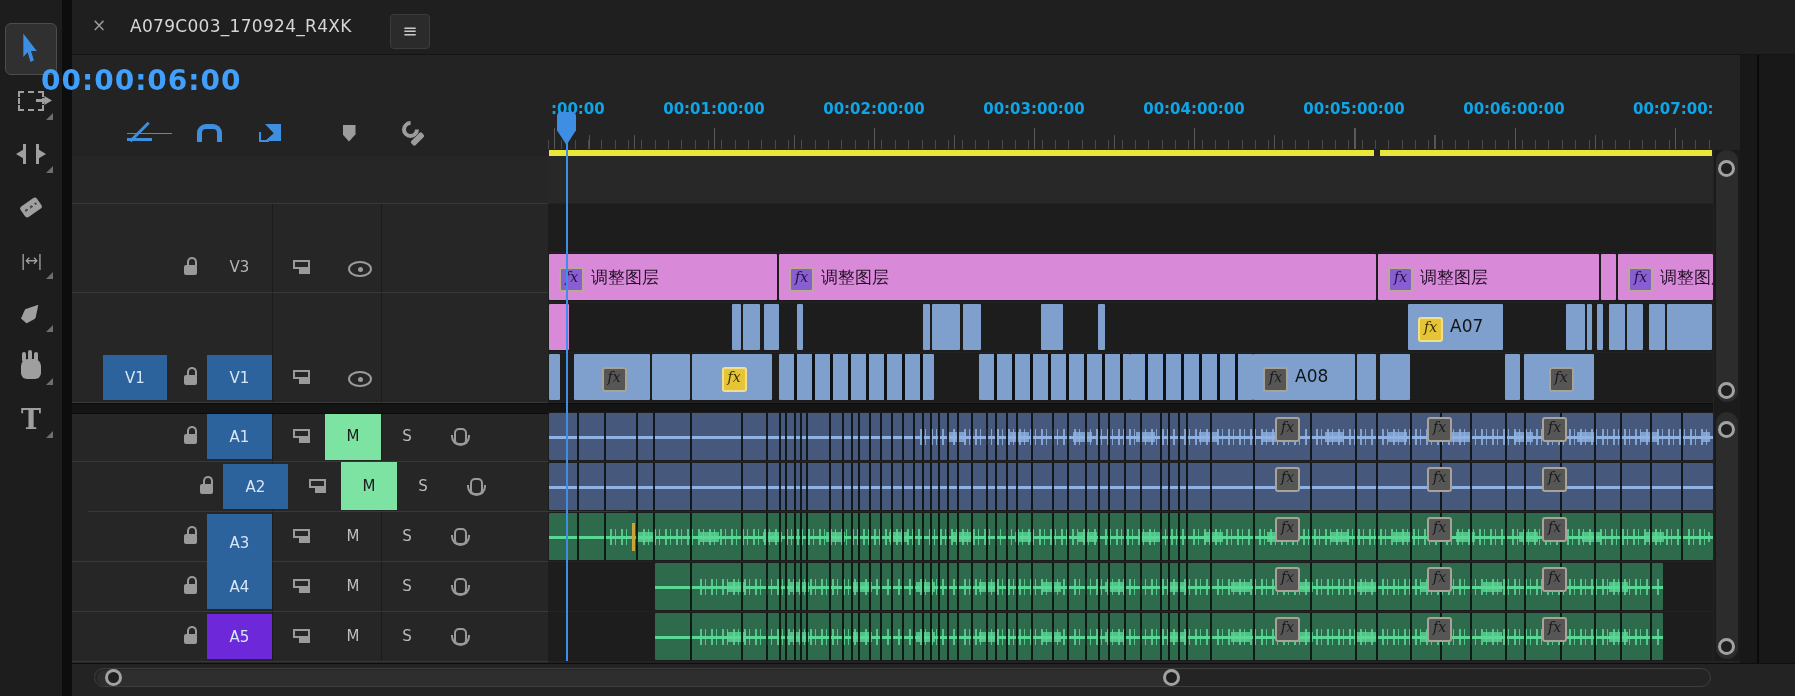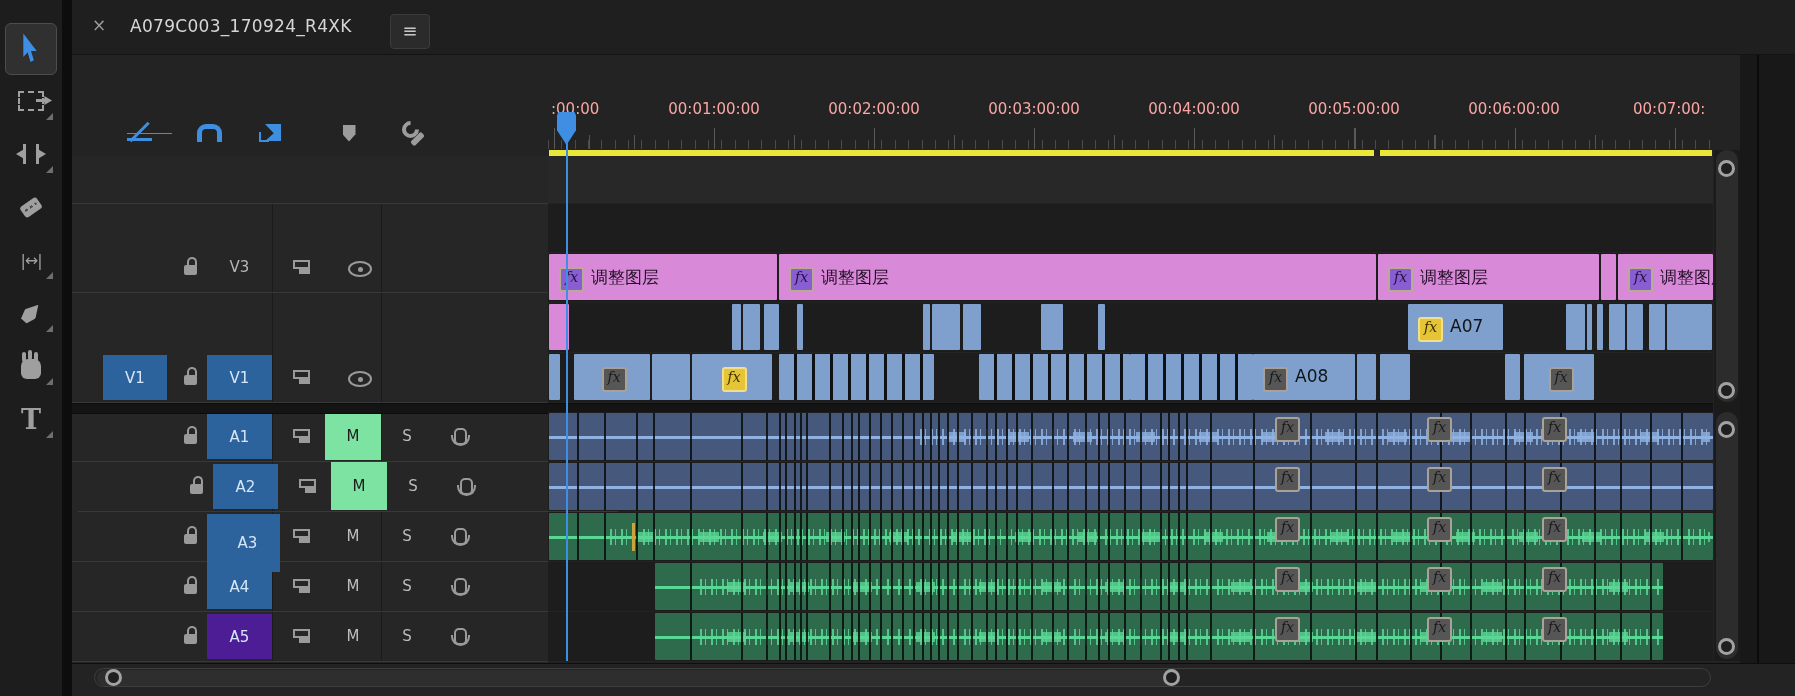--- a/index.html
+++ b/index.html
@@ -54,21 +54,21 @@
   .ic-lock::before{content:"";position:absolute;left:3px;top:-8px;width:6px;height:7px;border:2.5px solid #9a9a9a;border-bottom:none;border-radius:6px 6px 0 0;}
   .ic-sync{width:19px;height:14px;}
   .ic-sync::before{content:"";position:absolute;top:0;left:0;width:13px;height:5px;border:2px solid #9a9a9a;}
   .ic-sync::after{content:"";position:absolute;bottom:0;left:6px;width:11px;height:6px;background:#9a9a9a;}
   .ic-eye{width:20px;height:12px;border:2px solid #9a9a9a;border-radius:50%;}
   .ic-eye::before{content:"";position:absolute;left:50%;top:50%;width:5px;height:5px;margin:-2.5px 0 0 -2.5px;background:#9a9a9a;border-radius:50%;}
   .ic-mic{width:9px;height:13px;border:2px solid #9a9a9a;border-radius:5px;}
   .ic-mic::before{content:"";position:absolute;left:-5px;top:5px;width:15px;height:9px;border:2px solid #9a9a9a;border-top:none;border-radius:0 0 10px 10px;}
   .clip{position:absolute;top:1px;border-radius:1px;overflow:hidden;}
   
-  .rlabel{position:absolute;top:100px;color:#fca5a5;font-size:15px;white-space:nowrap;}
+  .rlabel{position:absolute;top:100px;color:#0ea5e9;font-size:15px;white-space:nowrap;font-weight:bold;}
   .knob{position:absolute;width:17px;height:17px;border:3px solid #a2a2a2;border-radius:50%;background:#1f1f1f;box-sizing:border-box;}
 </style>
 </head>
 <body>
 
 <div id="app">
 
   <div id="tools" class="abs">
       <div class="tool" style="position: absolute; left: 0px; top: 22px; width: 62px; height: 52px; display: flex; align-items: center; justify-content: center;">
         <div style="position: absolute; left: 5px; top: 1px; width: 50px; height: 50px; background: rgb(48, 48, 48); border: 1px solid rgb(77, 77, 77); border-radius: 6px;"></div>
@@ -103,20 +103,21 @@
       </div>
     </div>
   <div id="toolgap" class="abs"></div>
 
   <div id="panel" class="abs"></div>
   <div id="tabbar" class="abs">
     <div id="tab-close" class="abs">×</div>
     <div id="tab-title" class="abs">A079C003_170924_R4XK</div>
     <div id="panel-menu" class="abs">≡</div>
   </div>
+  <div id="timecode" class="abs">00:00:06:00</div>
   <div id="quicktb" class="abs" style="left:72px;top:108px;width:476px;height:48px;">
       <div style="position: absolute; left: 52px; top: 10px; width: 30px; height: 30px; display: flex; align-items: center; justify-content: center;">
         <div class="ic-nest"></div>
       </div>
       <div style="position: absolute; left: 122px; top: 10px; width: 30px; height: 30px; display: flex; align-items: center; justify-content: center;">
         <div class="ic-magnet"></div>
       </div>
       <div style="position: absolute; left: 183px; top: 10px; width: 30px; height: 30px; display: flex; align-items: center; justify-content: center;">
         <div class="ic-linked"></div>
       </div>
@@ -161,47 +162,47 @@
         <div class="ic ic-eye" style="position: absolute; left: 276px; top: 18px;"></div>
       </div>
       <div style="position: absolute; left: 0px; top: 256px; width: 476px; height: 49px; border-bottom: 1px solid rgb(56, 56, 56);">
         <div class="ic ic-lock" style="position: absolute; left: 112px; top: 22px;"></div>
         <div style="position: absolute; left: 135px; top: 2px; width: 65px; height: 45px; background: rgb(45, 99, 156); color: rgb(213, 230, 248); font-size: 15px; display: flex; align-items: center; justify-content: center;">A1</div>
         <div class="ic ic-sync" style="position: absolute; left: 221px; top: 17px;"></div>
         <div style="position: absolute; left: 253px; top: 0px; width: 56px; height: 48px; font-size: 15px; display: flex; align-items: center; justify-content: center; background: rgb(125, 227, 163); color: rgb(28, 28, 28);">M</div>
         <div style="position: absolute; left: 320px; top: 0px; width: 30px; height: 48px; color: rgb(189, 189, 189); font-size: 15px; display: flex; align-items: center; justify-content: center;">S</div>
         <div class="ic ic-mic" style="position: absolute; left: 382px; top: 16px;"></div>
       </div>
-      <div style="position: absolute; left: 6px; top: 306px; width: 540px; height: 49px; border-bottom: 1px solid rgb(56, 56, 56);">
+      <div style="position: absolute; left: 16px; top: 306px; width: 540px; height: 49px; border-bottom: 1px solid rgb(56, 56, 56);">
         <div class="ic ic-lock" style="position: absolute; left: 112px; top: 22px;"></div>
         <div style="position: absolute; left: 135px; top: 2px; width: 65px; height: 45px; background: rgb(45, 99, 156); color: rgb(213, 230, 248); font-size: 15px; display: flex; align-items: center; justify-content: center;">A2</div>
         <div class="ic ic-sync" style="position: absolute; left: 221px; top: 17px;"></div>
         <div style="position: absolute; left: 253px; top: 0px; width: 56px; height: 48px; font-size: 15px; display: flex; align-items: center; justify-content: center; background: rgb(125, 227, 163); color: rgb(28, 28, 28);">M</div>
         <div style="position: absolute; left: 320px; top: 0px; width: 30px; height: 48px; color: rgb(189, 189, 189); font-size: 15px; display: flex; align-items: center; justify-content: center;">S</div>
         <div class="ic ic-mic" style="position: absolute; left: 382px; top: 16px;"></div>
       </div>
       <div style="position: absolute; left: 0px; top: 356px; width: 476px; height: 49px; border-bottom: 1px solid rgb(56, 56, 56);">
         <div class="ic ic-lock" style="position: absolute; left: 112px; top: 22px;"></div>
-        <div style="position: absolute; left: 135px; top: 2px; width: 65px; height: 58px; background: rgb(45, 99, 156); color: rgb(213, 230, 248); font-size: 15px; display: flex; align-items: center; justify-content: center; padding-left: 8px;">A3</div>
+        <div style="position: absolute; left: 135px; top: 2px; width: 65px; height: 58px; background: rgb(45, 99, 156); color: rgb(213, 230, 248); font-size: 15px; display: flex; align-items: center; justify-content: center;">A3</div>
         <div class="ic ic-sync" style="position: absolute; left: 221px; top: 17px;"></div>
         <div style="position: absolute; left: 253px; top: 0px; width: 56px; height: 48px; font-size: 15px; display: flex; align-items: center; justify-content: center; color: rgb(189, 189, 189);">M</div>
         <div style="position: absolute; left: 320px; top: 0px; width: 30px; height: 48px; color: rgb(189, 189, 189); font-size: 15px; display: flex; align-items: center; justify-content: center;">S</div>
         <div class="ic ic-mic" style="position: absolute; left: 382px; top: 16px;"></div>
       </div>
       <div style="position: absolute; left: 0px; top: 406px; width: 476px; height: 49px; border-bottom: 1px solid rgb(56, 56, 56);">
         <div class="ic ic-lock" style="position: absolute; left: 112px; top: 22px;"></div>
         <div style="position: absolute; left: 135px; top: 2px; width: 65px; height: 45px; background: rgb(45, 99, 156); color: rgb(213, 230, 248); font-size: 15px; display: flex; align-items: center; justify-content: center;">A4</div>
         <div class="ic ic-sync" style="position: absolute; left: 221px; top: 17px;"></div>
         <div style="position: absolute; left: 253px; top: 0px; width: 56px; height: 48px; font-size: 15px; display: flex; align-items: center; justify-content: center; color: rgb(189, 189, 189);">M</div>
         <div style="position: absolute; left: 320px; top: 0px; width: 30px; height: 48px; color: rgb(189, 189, 189); font-size: 15px; display: flex; align-items: center; justify-content: center;">S</div>
         <div class="ic ic-mic" style="position: absolute; left: 382px; top: 16px;"></div>
       </div>
       <div style="position: absolute; left: 0px; top: 456px; width: 476px; height: 49px; border-bottom: 1px solid rgb(56, 56, 56);">
         <div class="ic ic-lock" style="position: absolute; left: 112px; top: 22px;"></div>
-        <div style="position: absolute; left: 135px; top: 2px; width: 65px; height: 45px; background: #4c1d95; color: rgb(213, 230, 248); font-size: 15px; display: flex; align-items: center; justify-content: center;">A5</div>
+        <div style="position: absolute; left: 135px; top: 2px; width: 65px; height: 45px; background: #6d28d9; color: rgb(213, 230, 248); font-size: 15px; display: flex; align-items: center; justify-content: center;">A5</div>
         <div class="ic ic-sync" style="position: absolute; left: 221px; top: 17px;"></div>
         <div style="position: absolute; left: 253px; top: 0px; width: 56px; height: 48px; font-size: 15px; display: flex; align-items: center; justify-content: center; color: rgb(189, 189, 189);">M</div>
         <div style="position: absolute; left: 320px; top: 0px; width: 30px; height: 48px; color: rgb(189, 189, 189); font-size: 15px; display: flex; align-items: center; justify-content: center;">S</div>
         <div class="ic ic-mic" style="position: absolute; left: 382px; top: 16px;"></div>
       </div>
     </div>
     <div style="position: absolute; left: 72px; top: 403px; width: 1641px; height: 9px; background: rgb(20, 20, 20); border-top: 1px solid rgb(12, 12, 12); border-bottom: 1px solid rgb(12, 12, 12);"></div>
     <div style="position: absolute; left: 548px; top: 204px; width: 1165px; height: 48px; background: rgb(29, 29, 29); overflow: hidden;"></div>
     <div style="position: absolute; left: 548px; top: 253px; width: 1165px; height: 49px; background: rgb(29, 29, 29); overflow: hidden;">
       <div class="clip" style="position: absolute; left: 1px; top: 1px; width: 228px; height: 46px; background: rgb(216, 138, 216); overflow: hidden;">

